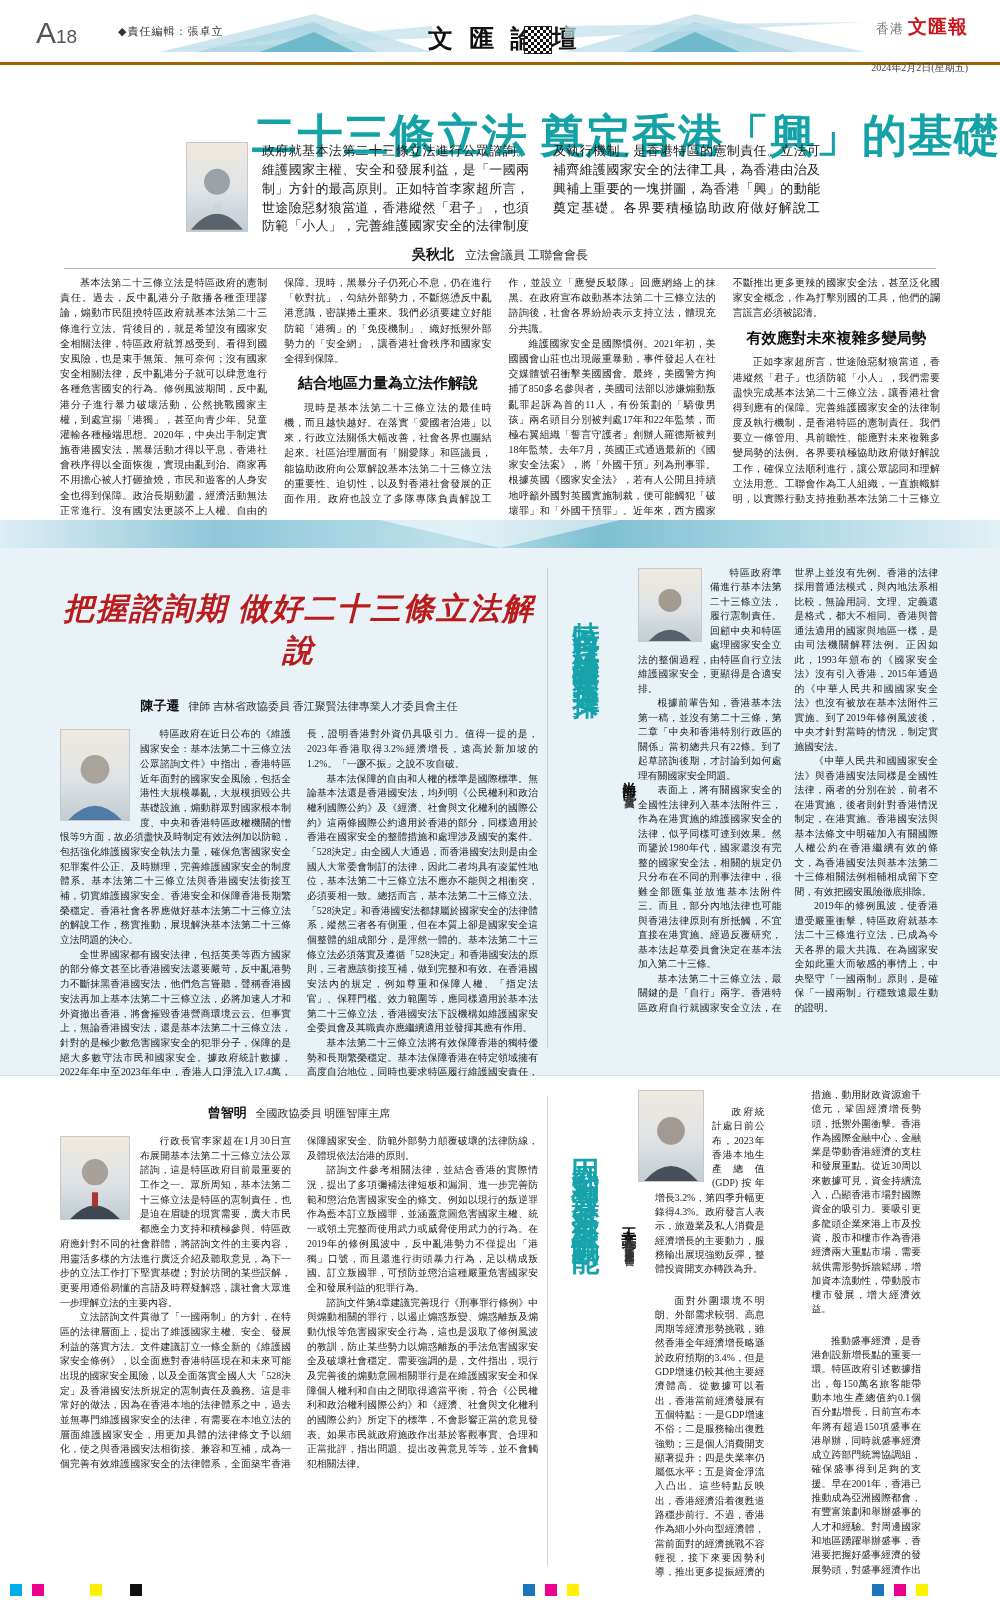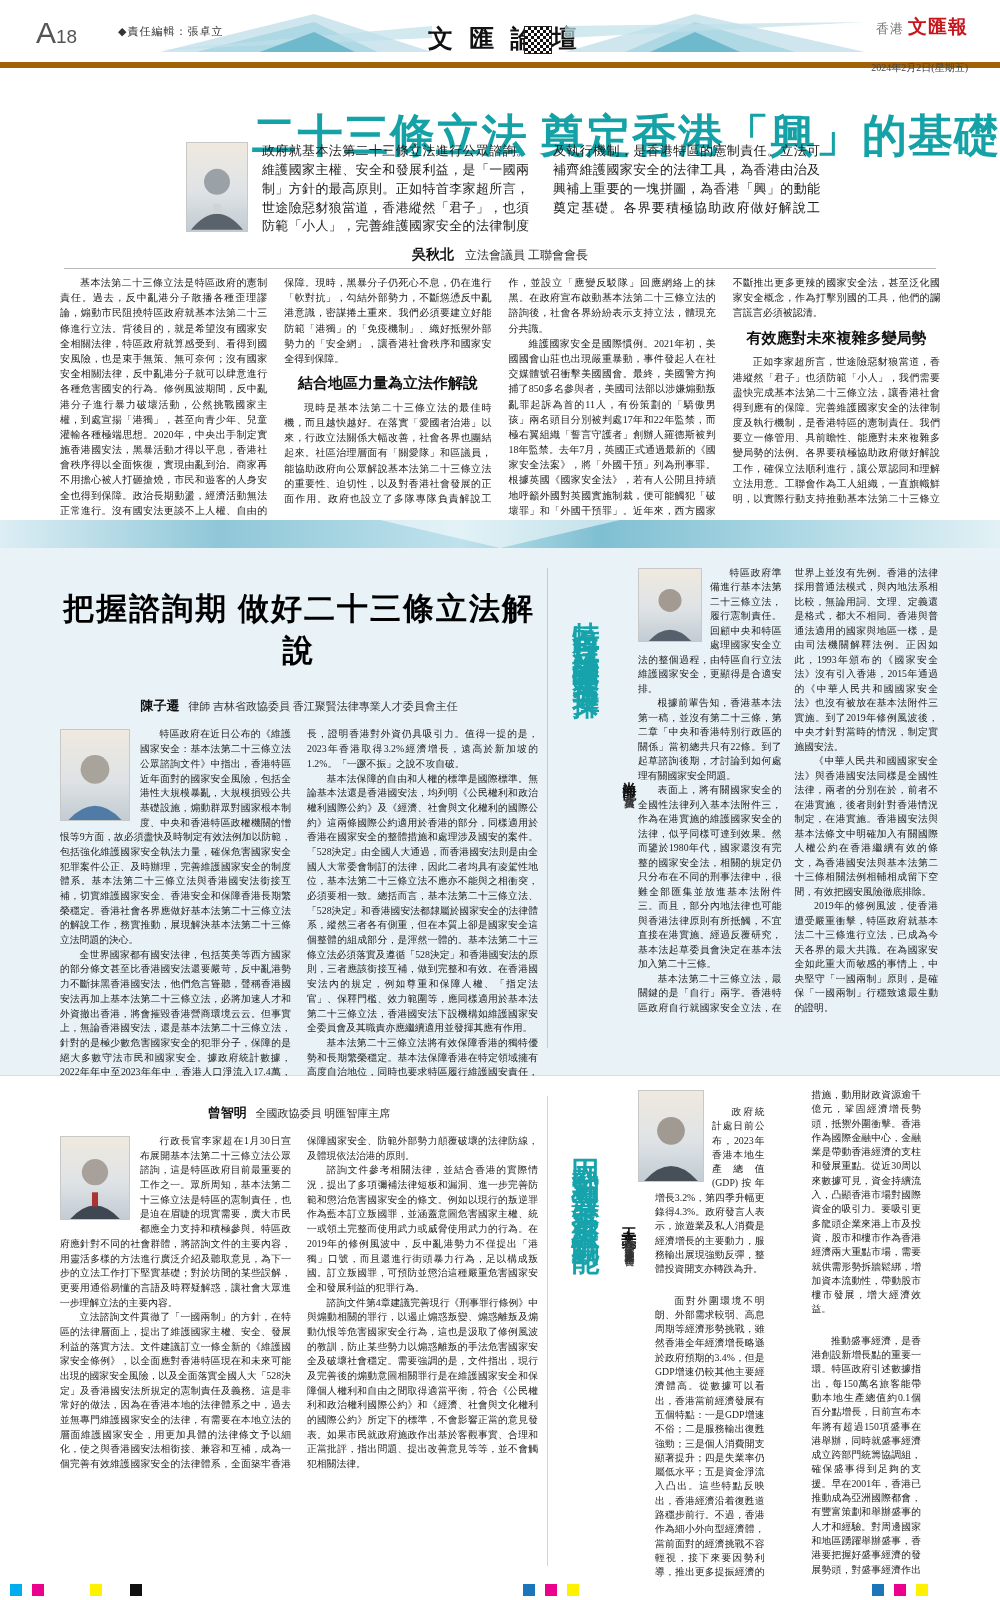--- a/index.html
+++ b/index.html
@@ -1,20 +1,20 @@
 <!DOCTYPE html>
 <html><head>
 <meta charset="utf-8">
 <style>
   html,body{margin:0;padding:0;}
   body{width:1000px;height:1600px;background:#fdfdfc;font-family:"Liberation Serif","DejaVu Serif",serif;color:#1c1c1c;}
   .page{position:relative;width:1000px;height:1600px;overflow:hidden;background:#fff;}
 
   
-  .topbar{position:absolute;top:0;left:0;right:0;height:62px;border-bottom:6px solid #a16207;padding-left:8px;}
+  .topbar{position:absolute;top:0;left:0;right:0;height:62px;border-bottom:3px solid #a16207;padding-left:8px;}
   .pageno{position:absolute;left:36px;top:16px;color:#444;}
   .pageno .a{font-family:"Liberation Sans",sans-serif;font-size:30px;font-weight:400;color:#555;}
   .pageno .num{font-family:"Liberation Sans",sans-serif;font-size:19px;color:#555;}
   .editor{position:absolute;left:118px;top:24px;font-size:11px;color:#333;letter-spacing:1px;}
   .banner{position:absolute;top:12px;height:44px;}
   .banner.left{left:160px;width:272px;}
   .banner.right{left:565px;width:300px;}
   .forum-title{position:absolute;left:428px;top:22px;font-size:25px;font-weight:bold;letter-spacing:5px;color:#111;}
   .qr{position:absolute;left:524px;top:26px;width:26px;height:26px;border:1px solid #222;
       background:repeating-conic-gradient(#111 0% 25%, #fff 0% 50%) 0 0/6px 6px;}
@@ -40,22 +40,22 @@
 
   
   .teal-band{position:absolute;top:520px;left:0;width:1000px;height:28px;
       background:linear-gradient(90deg,#ddeef4 0%,#8fc7d8 22%,#bfe2ec 46%,#7fbfd2 60%,#a9d6e3 78%,#e2f1f5 100%);}
   .teal-band:after{content:"";position:absolute;left:38%;top:0;border-left:120px solid transparent;
       border-right:120px solid transparent;border-top:28px solid rgba(255,255,255,.55);}
 
   
   .mid{position:absolute;top:548px;left:0;width:1000px;height:527px;background:#e9f3f7;border-bottom:1px solid #d3dde2;}
   .mid-left{position:absolute;left:60px;top:14px;width:478px;}
-  .a2-headline{text-align:center;font-size:31px;font-weight:bold;color:#000000;letter-spacing:2px;
-      font-family:"Liberation Serif",serif;}
+  .a2-headline{text-align:center;font-size:31px;font-weight:bold;color:#b91c1c;letter-spacing:2px;
+      font-family:"Liberation Serif",serif;font-style:italic;}
   .mid-byline{text-align:center;font-size:11px;color:#333;margin-top:10px;}
   .mid-byline .name{font-weight:bold;font-size:13px;color:#111;margin-right:6px;}
   .a2-body{margin-top:12px;height:388px;overflow:hidden;column-count:2;column-gap:16px;
       font-size:9.8px;line-height:1.5;text-align:justify;color:#222;}
   .a2-body p{margin:0;text-indent:2em;}
   .a2-body .photo{float:left;width:70px;height:92px;margin:2px 10px 4px 0;}
   .vsep-mid{position:absolute;left:547px;top:20px;height:480px;border-left:1px solid #bccdd6;}
   .mid-right{position:absolute;left:560px;top:18px;width:380px;display:flex;}
   .vhead{writing-mode:vertical-rl;font-family:"Liberation Sans",sans-serif;font-weight:bold;
       color:#17a3ab;font-size:27px;letter-spacing:5px;width:44px;margin-top:34px;height:465px;}

